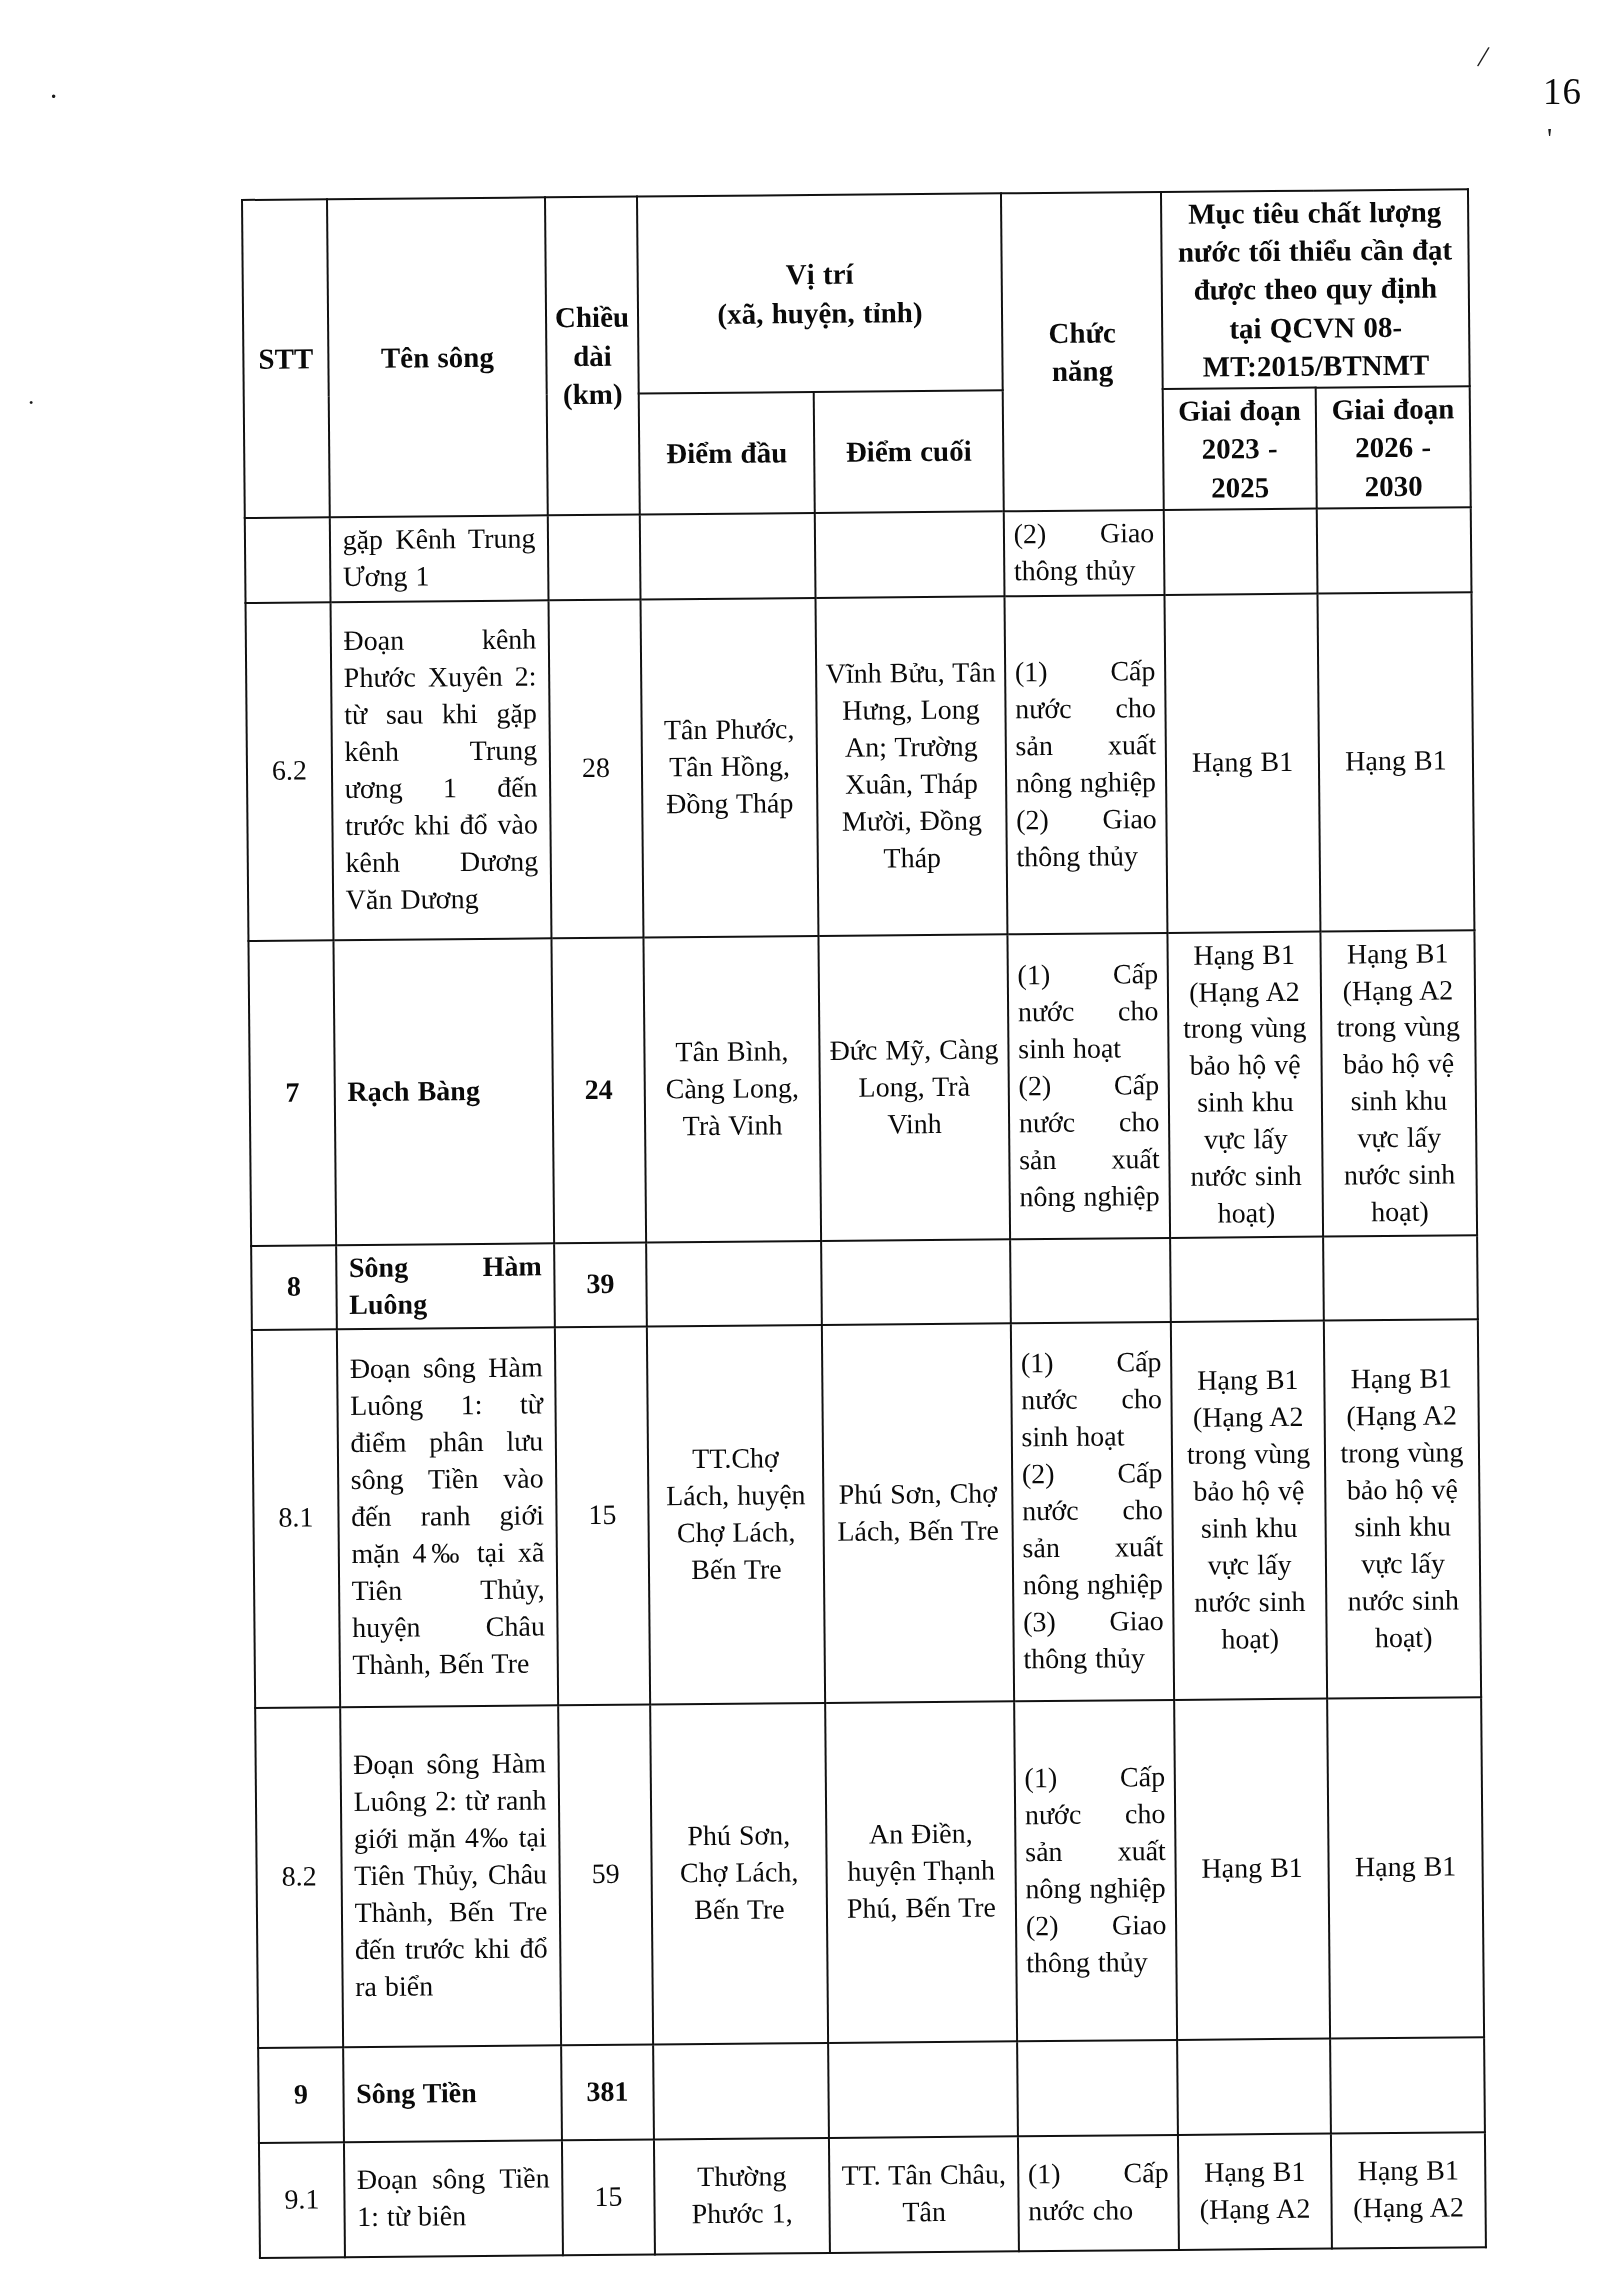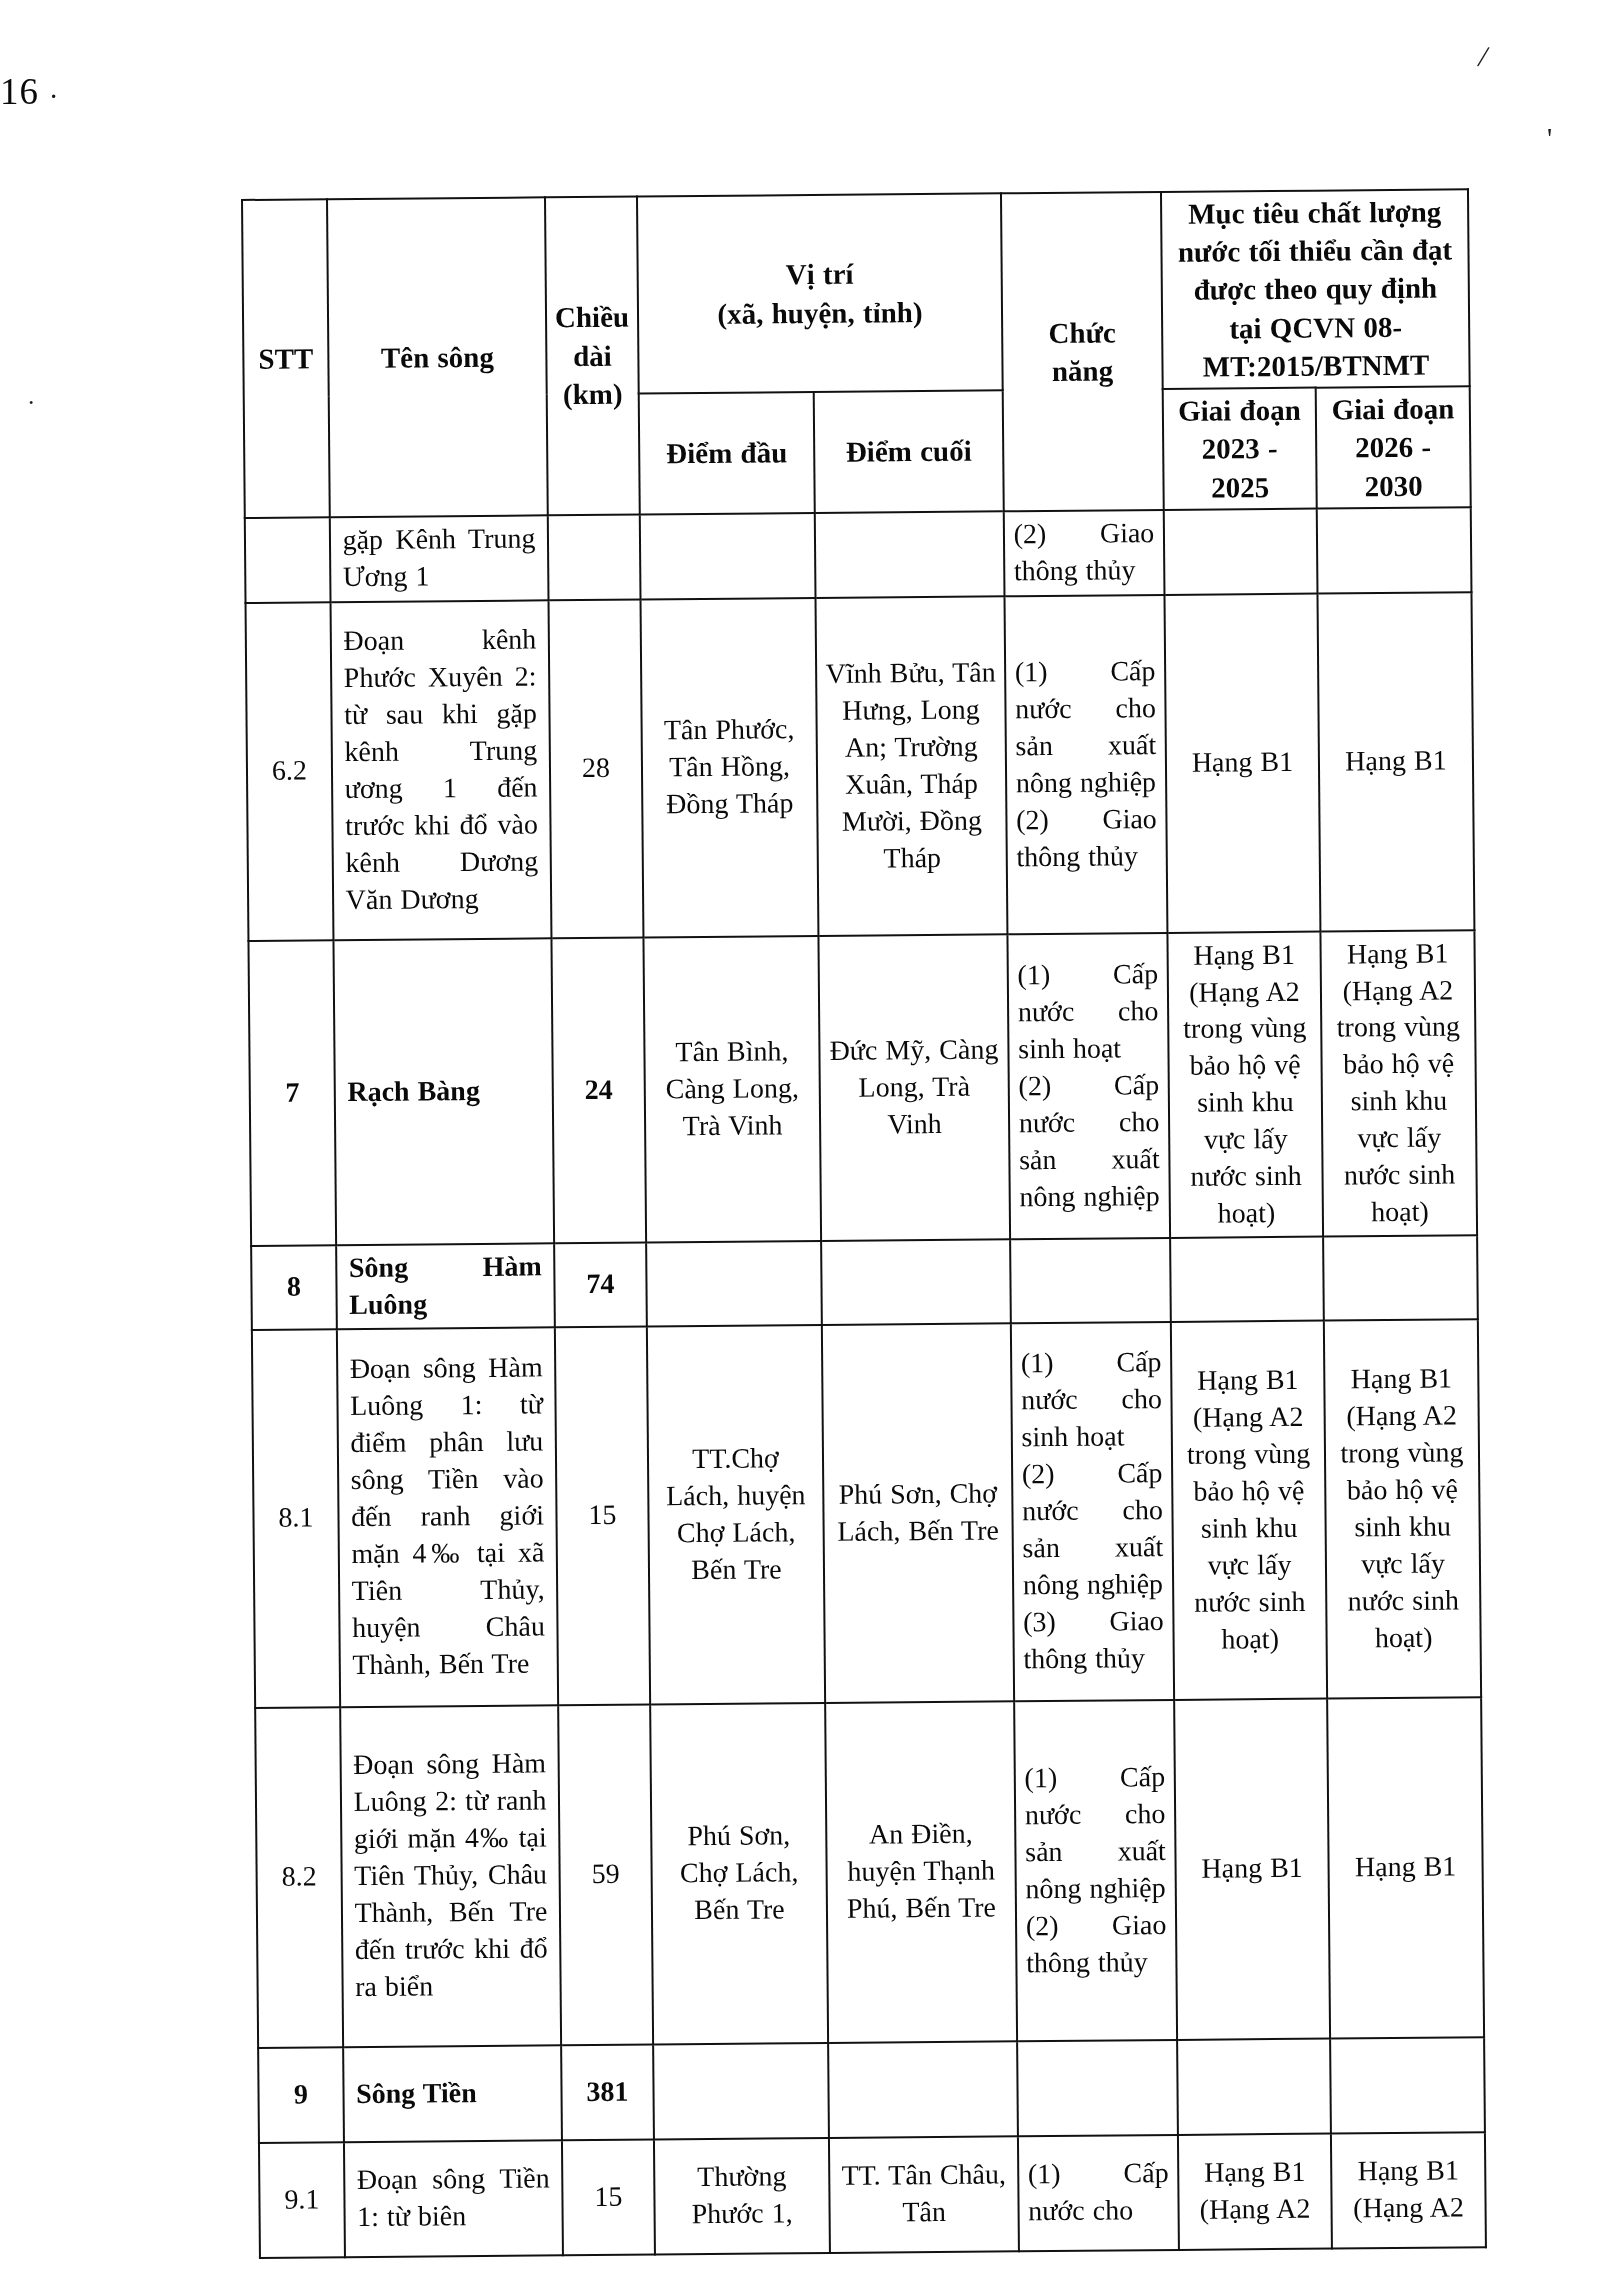--- a/index.html
+++ b/index.html
@@ -14,21 +14,21 @@
     overflow: hidden;
     font-family: "Liberation Serif", "DejaVu Serif", serif;
     color: #0a0a0a;
   }
 
   .page-number {
     position: absolute;
     top: 70px;
     left: 0;
     width: 1582px;
-    text-align: left;
+    text-align: right;
     font-size: 37px;
     letter-spacing: 1px;
   }
 
   .doc-table-wrap {
     position: absolute;
     left: 241px;
     top: 199px;
     transform: rotate(-0.5deg);
     transform-origin: left top;
@@ -177,21 +177,21 @@
         <td class="c-end">Đức Mỹ, Càng Long, Trà Vinh</td>
         <td class="c-func">(1) Cấp nước cho sinh hoạt
 (2) Cấp nước cho sản xuất nông nghiệp</td>
         <td class="c-t1">Hạng B1 (Hạng A2 trong vùng bảo hộ vệ sinh khu vực lấy nước sinh hoạt)</td>
         <td class="c-t2">Hạng B1 (Hạng A2 trong vùng bảo hộ vệ sinh khu vực lấy nước sinh hoạt)</td>
       </tr>
 
       <tr class="row3 main">
         <td class="c-stt">8</td>
         <td class="c-name">Sông Hàm Luông</td>
-        <td class="c-len">74</td>
+        <td class="c-len">39</td>
         <td class="c-start"></td>
         <td class="c-end"></td>
         <td class="c-func"></td>
         <td class="c-t1"></td>
         <td class="c-t2"></td>
       </tr>
 
       <tr class="row4">
         <td class="c-stt">8.1</td>
         <td class="c-name">Đoạn sông Hàm Luông 1: từ điểm phân lưu sông Tiền vào đến ranh giới mặn 4‰ tại xã Tiên Thủy, huyện Châu Thành, Bến Tre</td>

